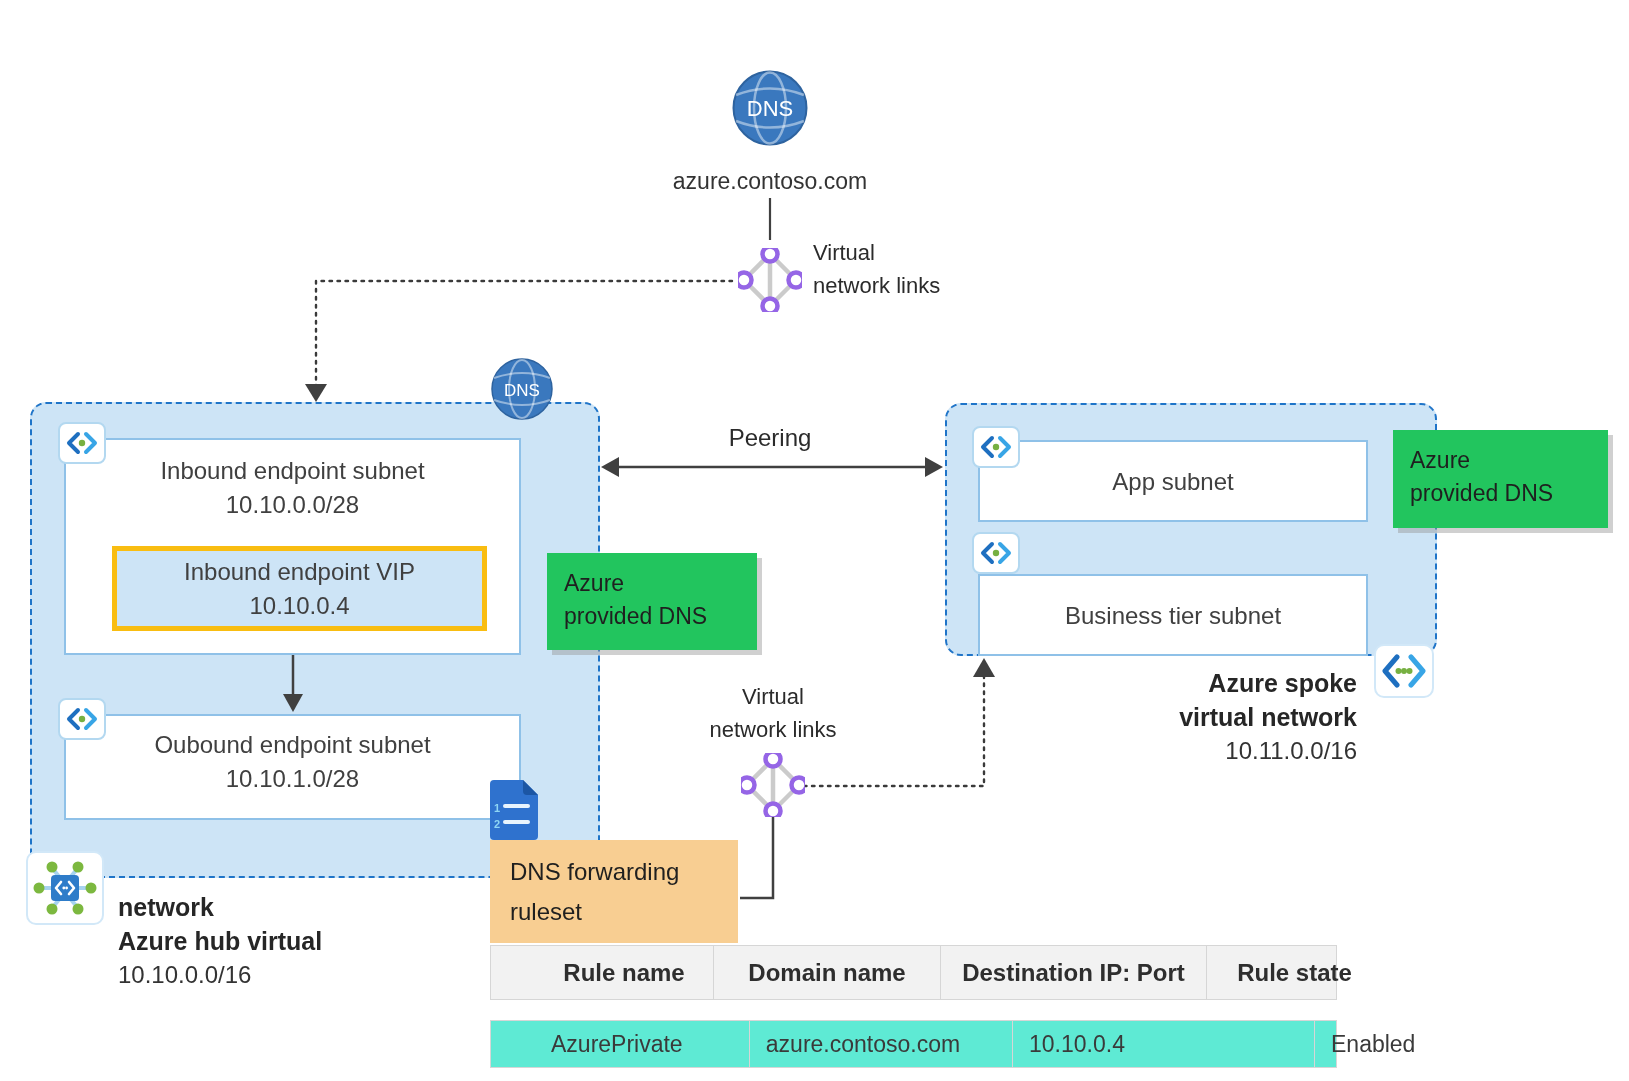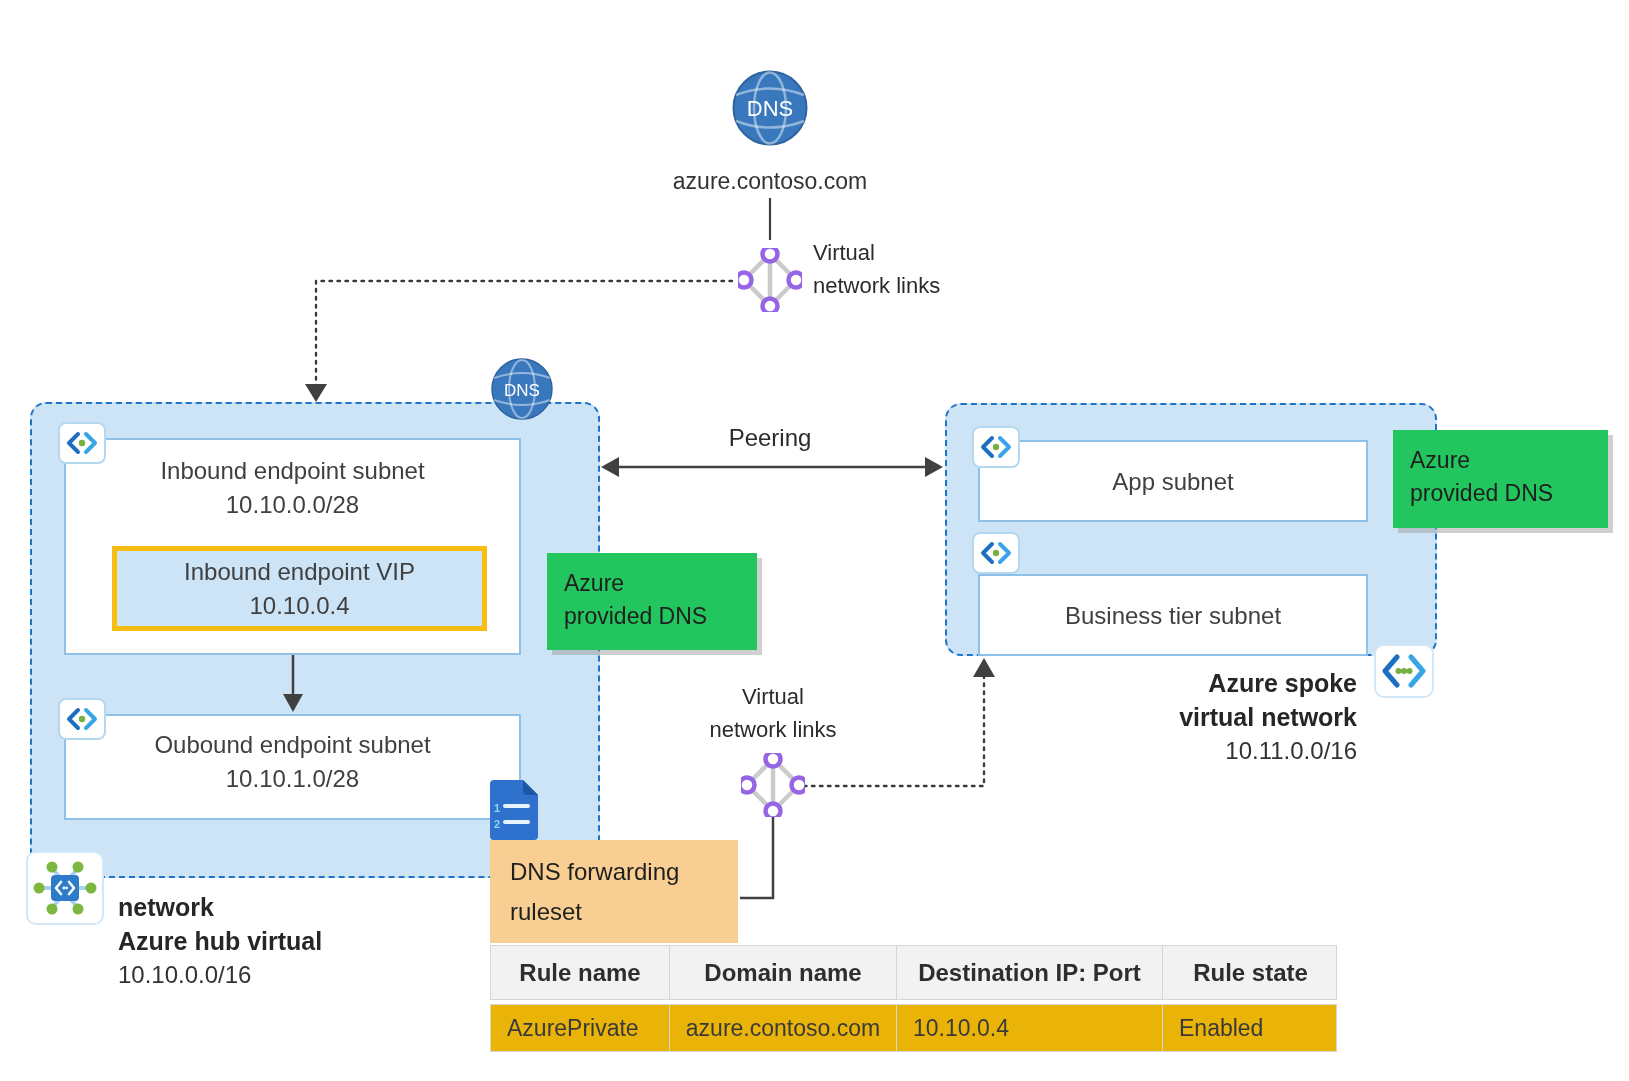--- a/index.html
+++ b/index.html
@@ -38,23 +38,23 @@
   .ruleset-box{left:490px;top:840px;width:248px;height:103px;background:#f8ce92;z-index:4;
                font-size:24px;line-height:40px;color:#1f1f1f;padding:12px 0 0 20px;box-sizing:border-box;}
   
   .icon{z-index:5;}
   .subnet-icon{width:44px;height:38px;background:#ffffff;border:2px solid #b3d8f0;border-radius:8px;
                display:flex;align-items:center;justify-content:center;z-index:3;}
   .rounded-icon{background:#ffffff;border:2px solid #d2e8f8;border-radius:10px;
                 display:flex;align-items:center;justify-content:center;}
   
   .rules-table{left:490px;top:945px;width:847px;z-index:4;}
-  .tgrid{display:grid;grid-template-columns:178px 227px 266px 176px;}
+  .tgrid{display:grid;grid-template-columns:178px 227px 266px 176px;padding-left:44px;}
   .thead{background:#f2f2f2;border:1px solid #d6d6d6;height:53px;}
-  .trow{background:#eab308;border:1px solid #d6d6d6;height:46px;margin-top:4px;}
+  .trow{background:#5eead4;border:1px solid #d6d6d6;height:46px;margin-top:20px;gap:36px;}
   .tcell{display:flex;align-items:center;justify-content:center;font-size:24px;}
   .thead .tcell{font-weight:bold;color:#2e2e2e;}
   .tcell + .tcell{border-left:1px solid #d6d6d6;}
   .trow .tcell{font-size:23px;color:#3a3a3a;justify-content:flex-start;padding-left:16px;box-sizing:border-box;}
   .trow .tcell.center{justify-content:center;padding-left:0;}
   svg.overlay{position:absolute;left:0;top:0;z-index:3;pointer-events:none;}
 </style>
 </head>
 <body>
 

